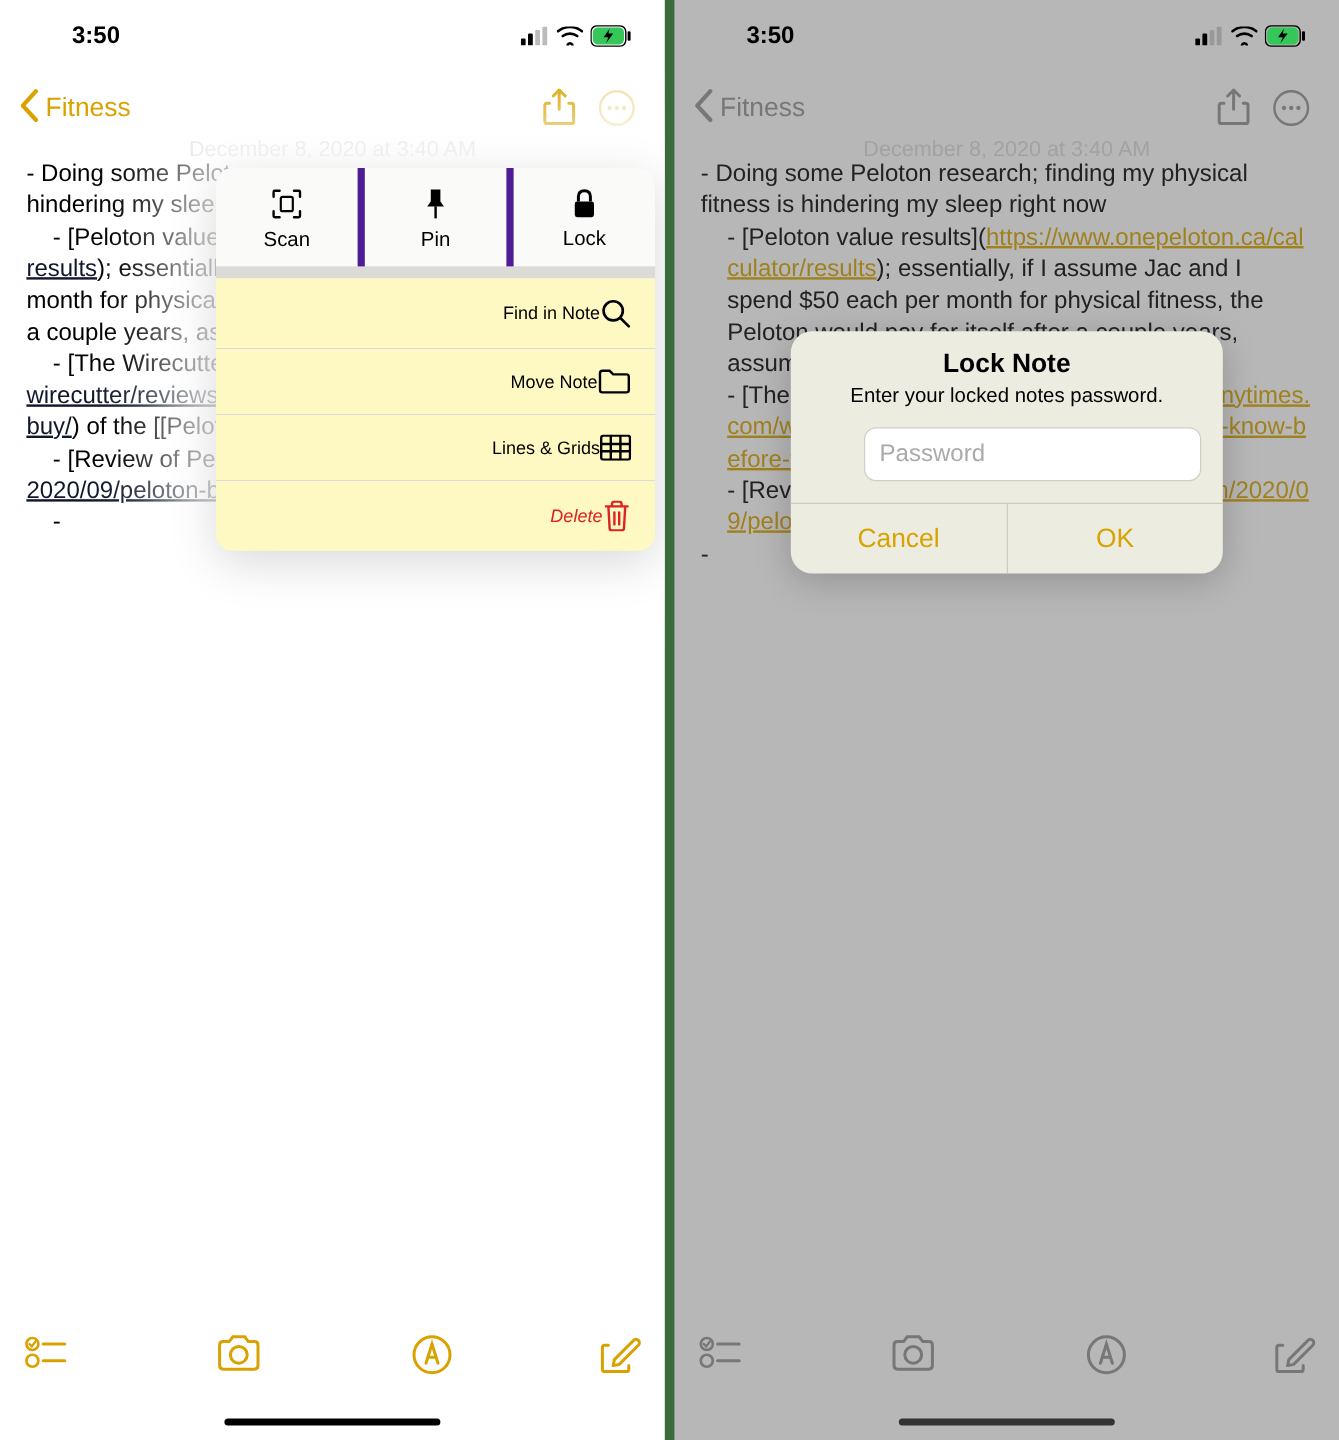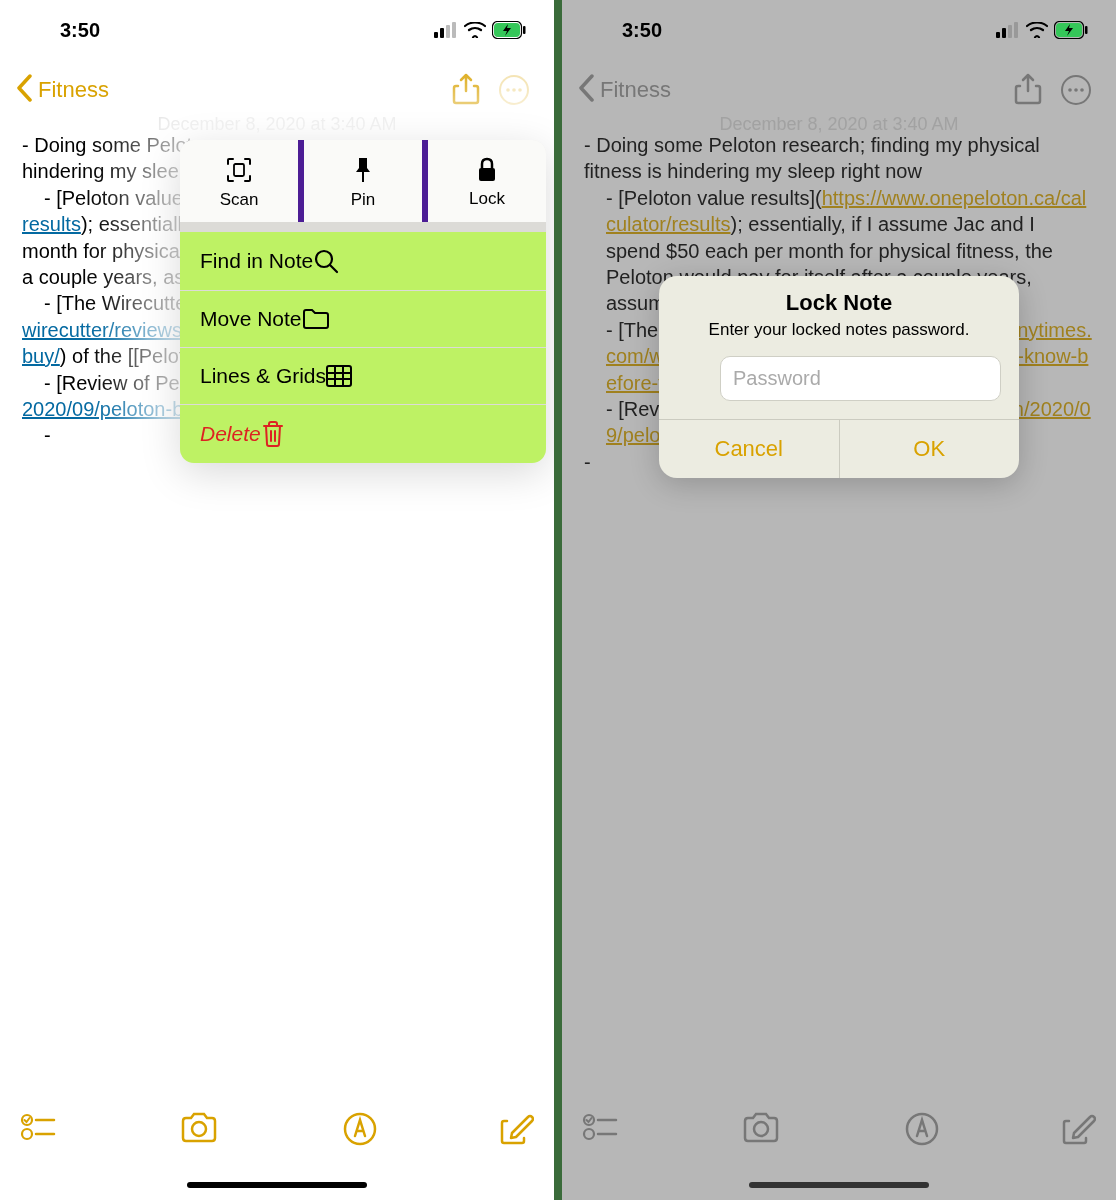--- a/index.html
+++ b/index.html
@@ -51,21 +51,21 @@
 }
 .dimmed .note-body { color: #222; }
 .date-watermark {
   position: absolute;
   left: 0; right: 0; top: 114px;
   text-align: center;
   font-size: 18px;
   color: rgba(100,100,100,0.25);
 }
 .indent1 { padding-left: 22px; }
-a.link { color: #0369a1; text-decoration: underline; word-break: break-all; }
+a.link { color: #0f172a; text-decoration: underline; word-break: break-all; }
 .dimmed a.link { color: #a0811f; }
 
 .context-menu {
   position: absolute;
   top: 140px;
   left: 180px;
   right: 8px;
   background: #f1f0ef;
   border-radius: 14px;
   box-shadow: 0 10px 40px rgba(0,0,0,0.15), 0 0 60px 40px rgba(255,255,255,0.85);
@@ -84,25 +84,25 @@
   gap: 6px;
   padding: 16px 0 12px 0;
   border-right: 6px solid #4c1d95;
   font-size: 17px;
 }
 .top-cell:last-child { border-right: none; }
 .menu-divider { height: 10px; background: #dcdbd7; }
 .menu-item {
   display: flex;
   align-items: center;
-  justify-content: flex-start;
+  justify-content: flex-end;
   padding: 16px 20px;
-  background: #bef264;
+  background: #fef9c3;
   border-bottom: 1px solid #dcdbd7;
-  font-size: 21px;
+  font-size: 15px;
 }
 .menu-item:last-child { border-bottom: none; font-style: italic; }
 .menu-item.delete { color: #d22; }
 
 .lock-dialog {
   position: absolute;
   top: 276px;
   left: 50%;
   transform: translateX(-50%);
   width: 360px;

